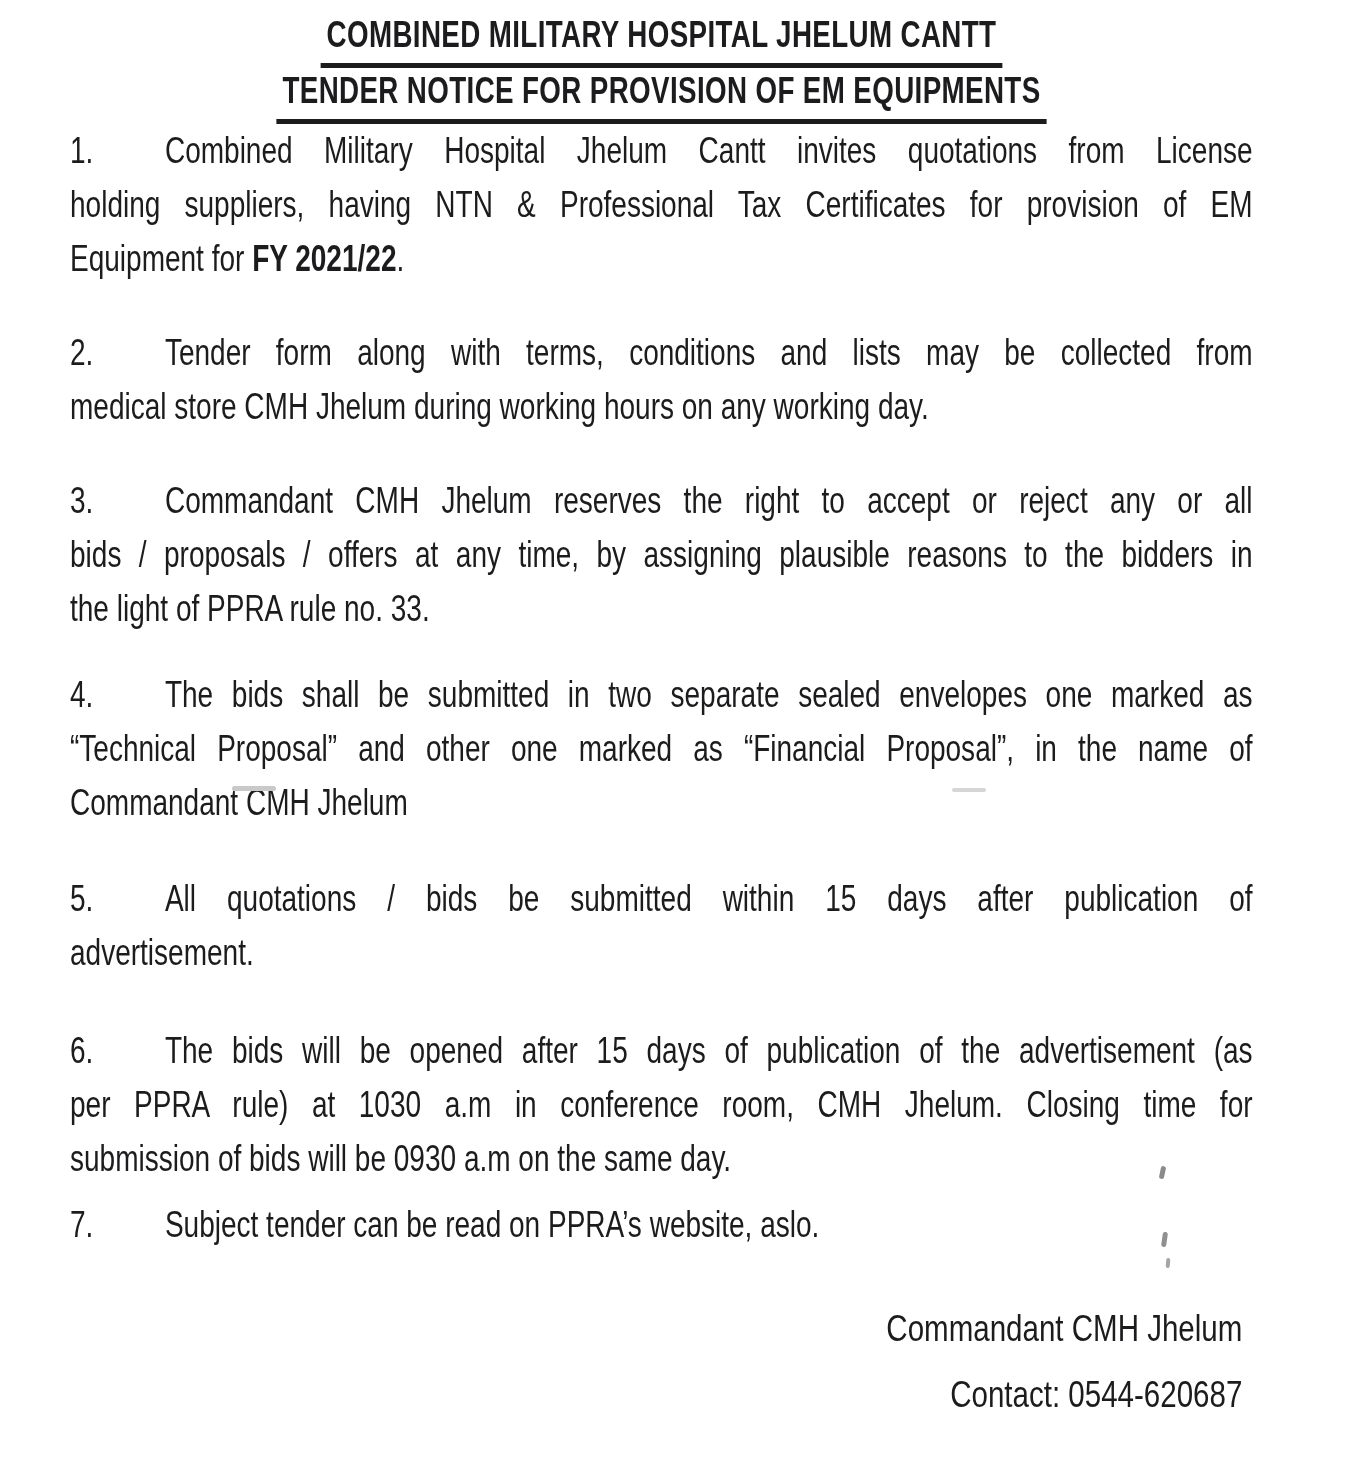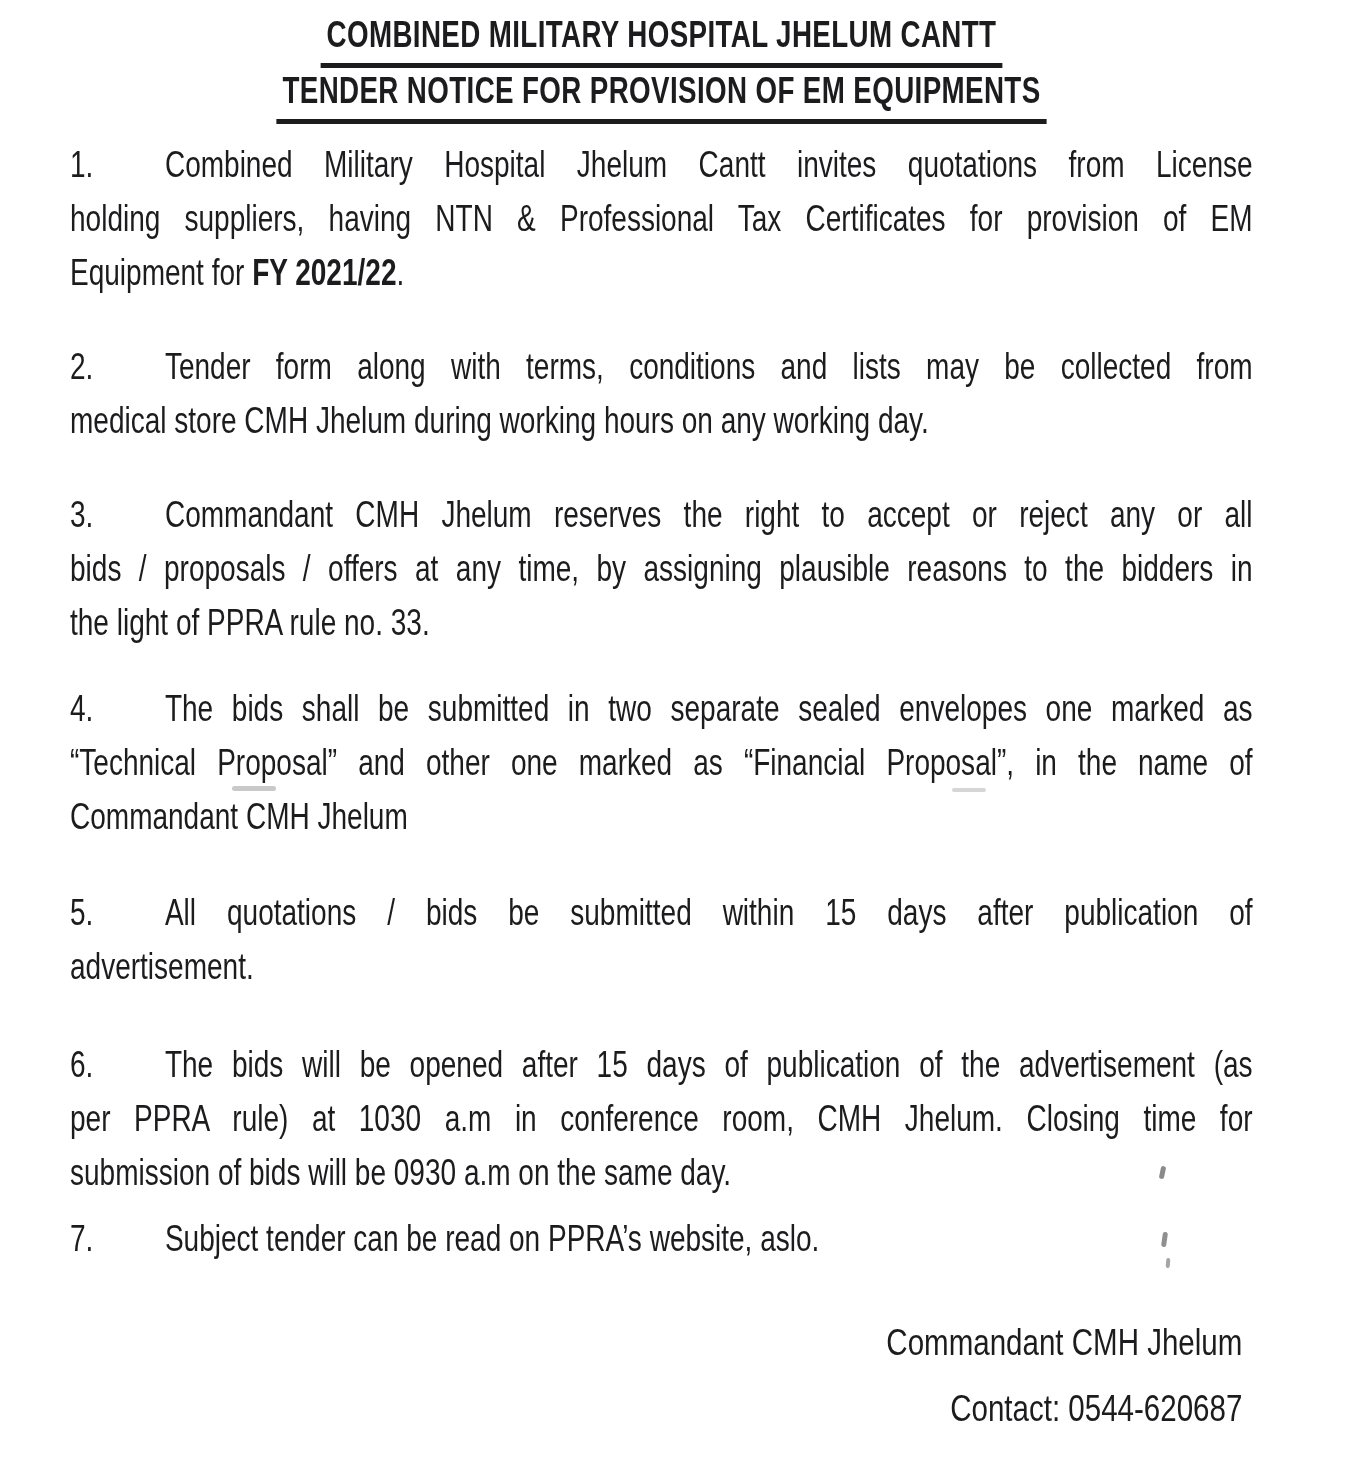--- a/index.html
+++ b/index.html
@@ -30,21 +30,21 @@
     transform-origin: center top;
     letter-spacing: 0.5px;
   }
   .title-row + .title-row { margin-top: 6px; }
   .title-row .u {
     display: inline-block;
     border-bottom: 5px solid #1c1c1e;
     padding: 0 8px 3px 8px;
   }
   
-  .paras { margin-top: 22px; }
+  .paras { margin-top: 8px; }
   .para {
     width: 1520px;              
     transform: scaleX(0.778);
     transform-origin: left top;
     font-size: 36px;
     line-height: 54px;
   }
   .para .line {
     height: 54px;
     text-align: justify;

